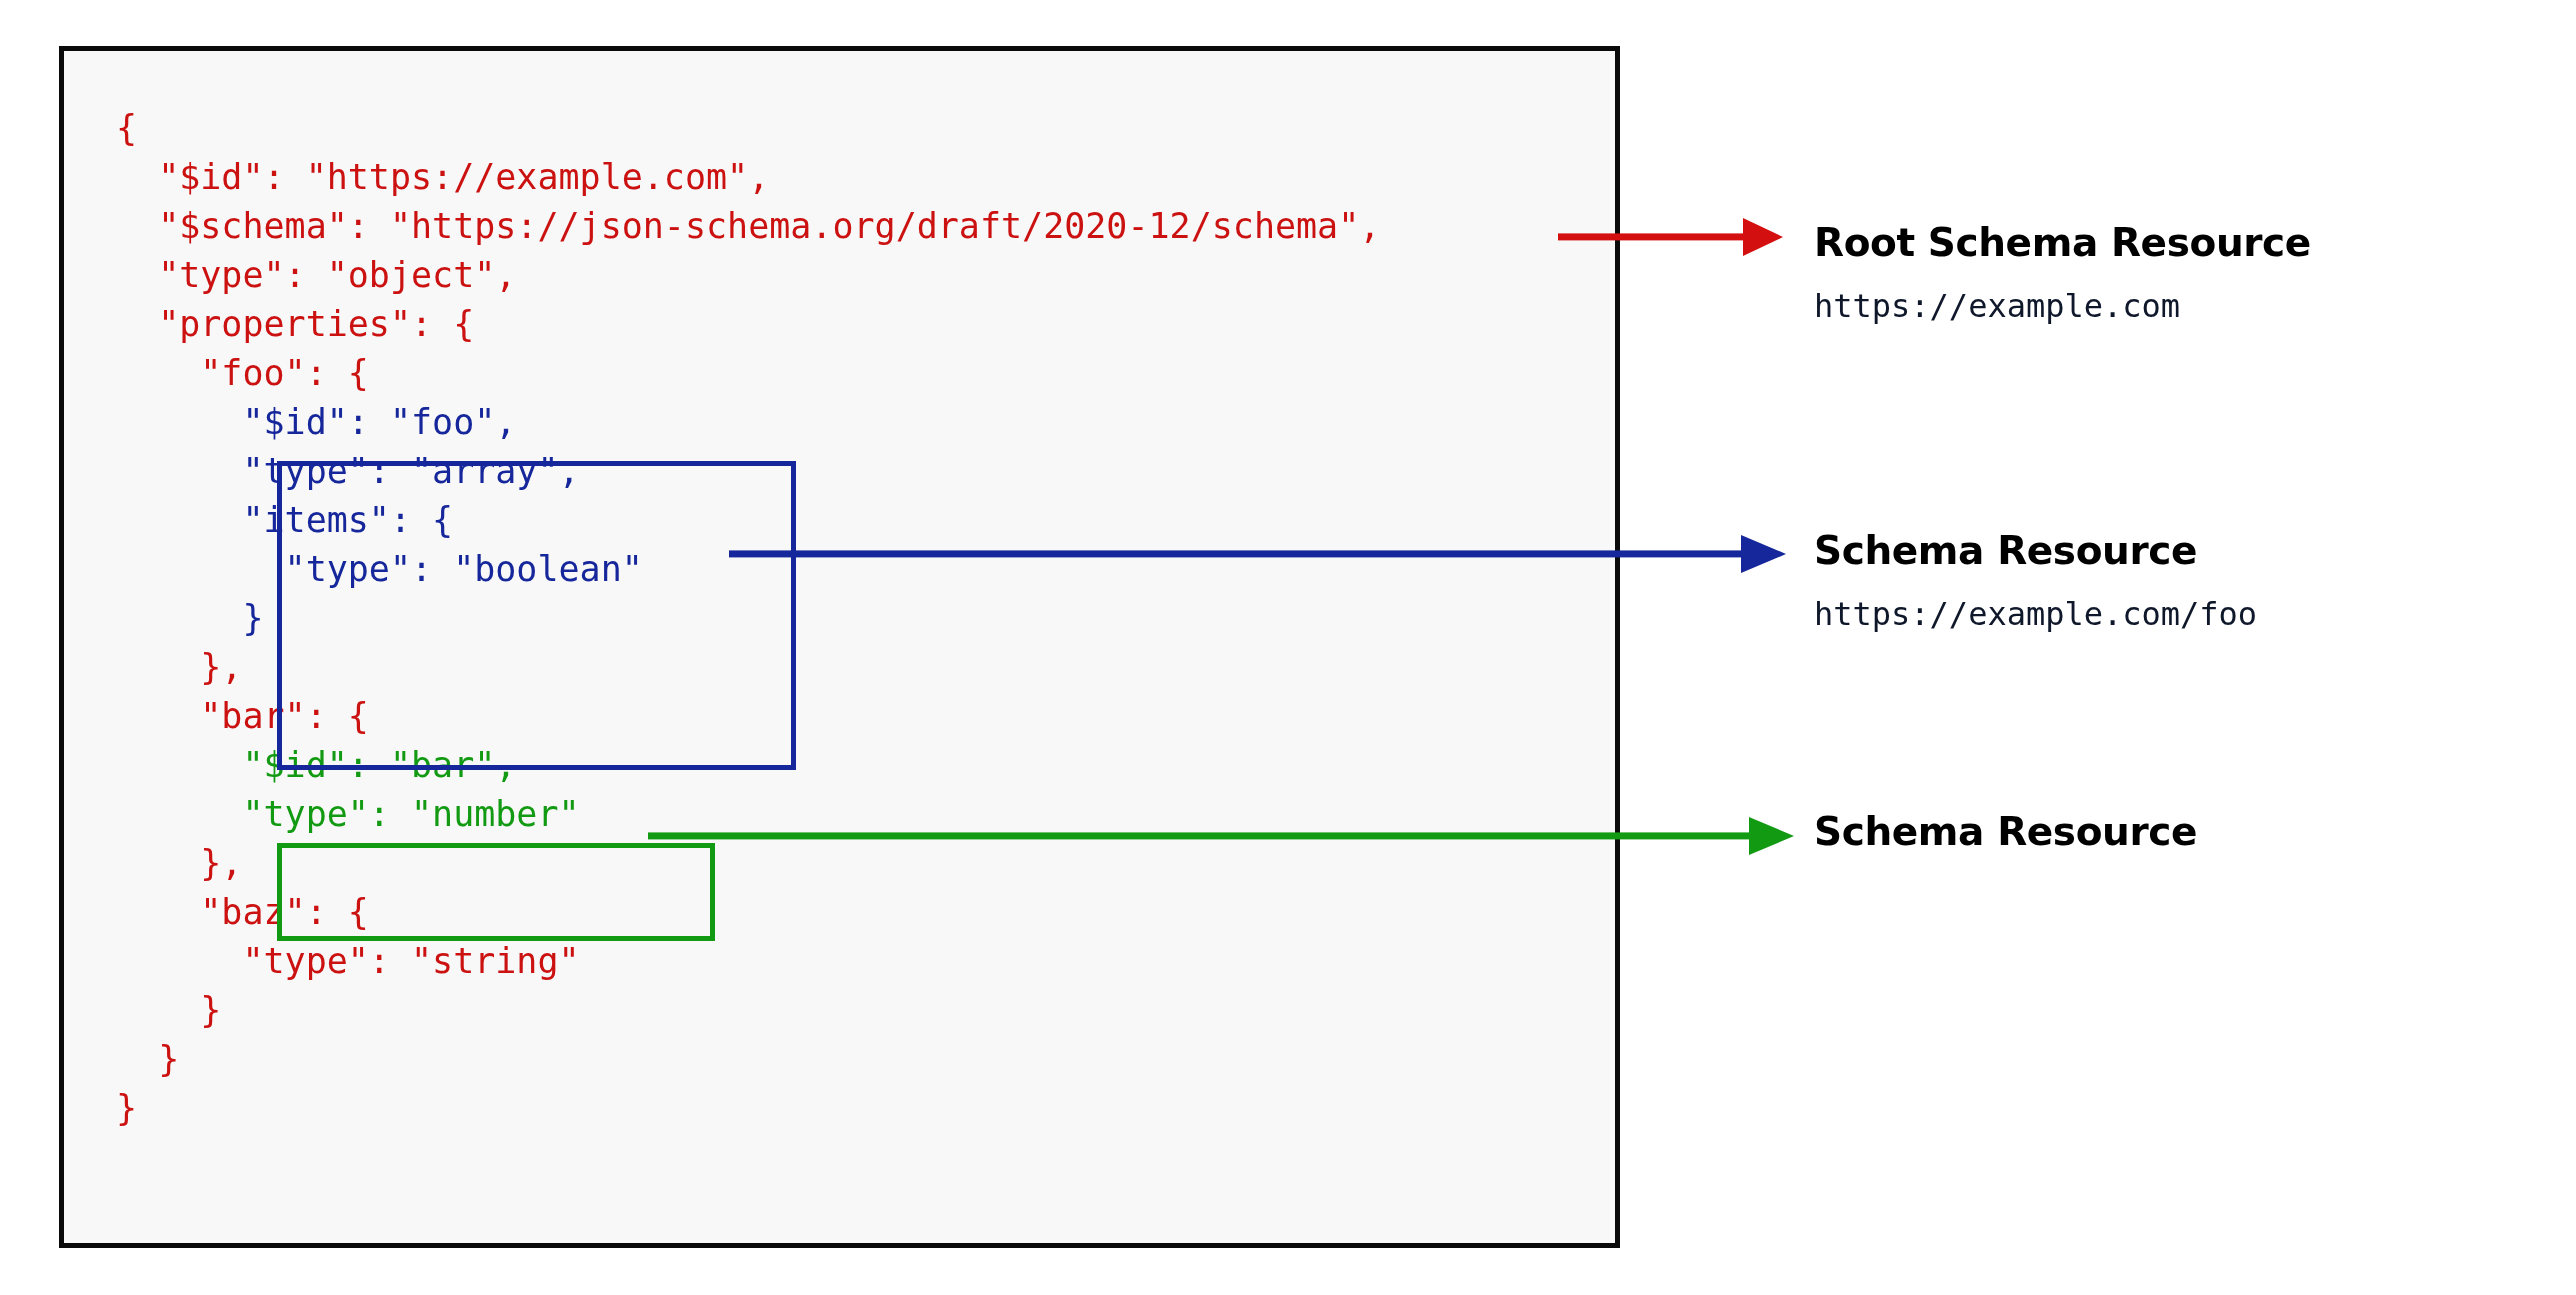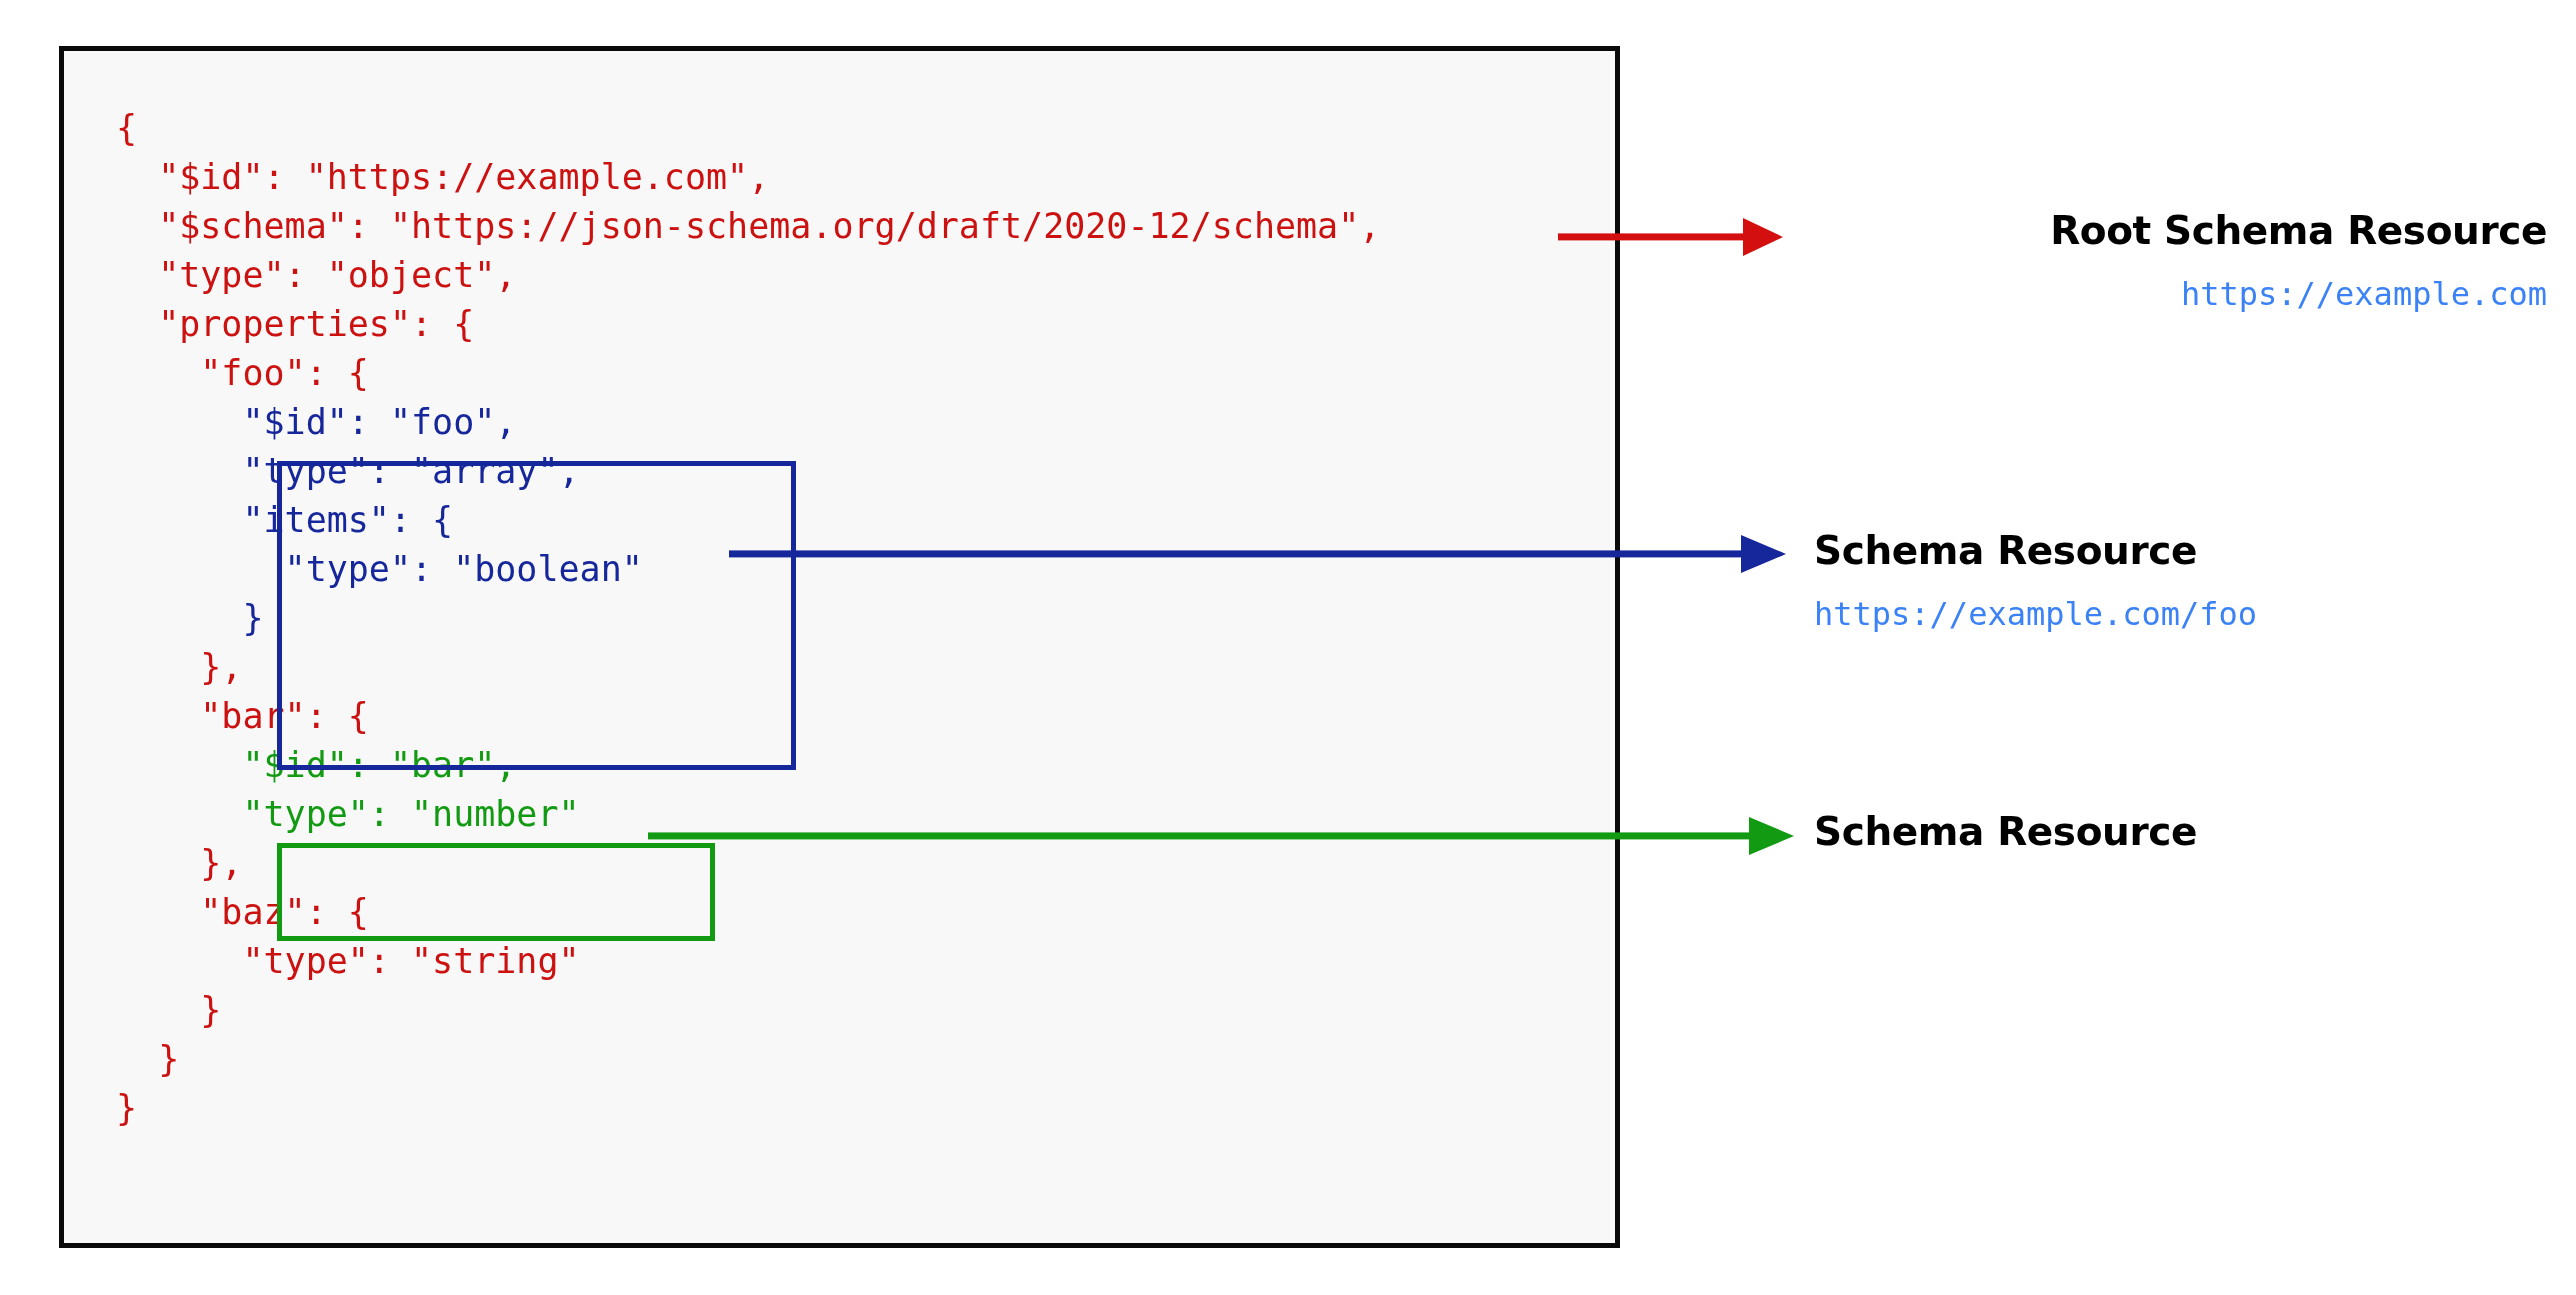--- a/index.html
+++ b/index.html
@@ -119,26 +119,26 @@
     font-size: 39px;
     line-height: 46px;
     color: #000000;
     letter-spacing: -0.4px;
     white-space: nowrap;
   }
   .callout-uri {
     font-family: "DejaVu Sans Mono", monospace;
     font-size: 32px;
     line-height: 40px;
-    color: #3b82f6;
+    color: #0f172a;
     margin-top: 20px;
     white-space: nowrap;
   }
 
-  .callout-root { top: 208px; text-align: right; }
+  .callout-root { top: 220px; }
   .callout-foo  { top: 528px; }
   .callout-bar  { top: 809px; }
 </style>
 </head>
 <body>
 
 <div id="stage">
 
   <div class="code-panel">
 

